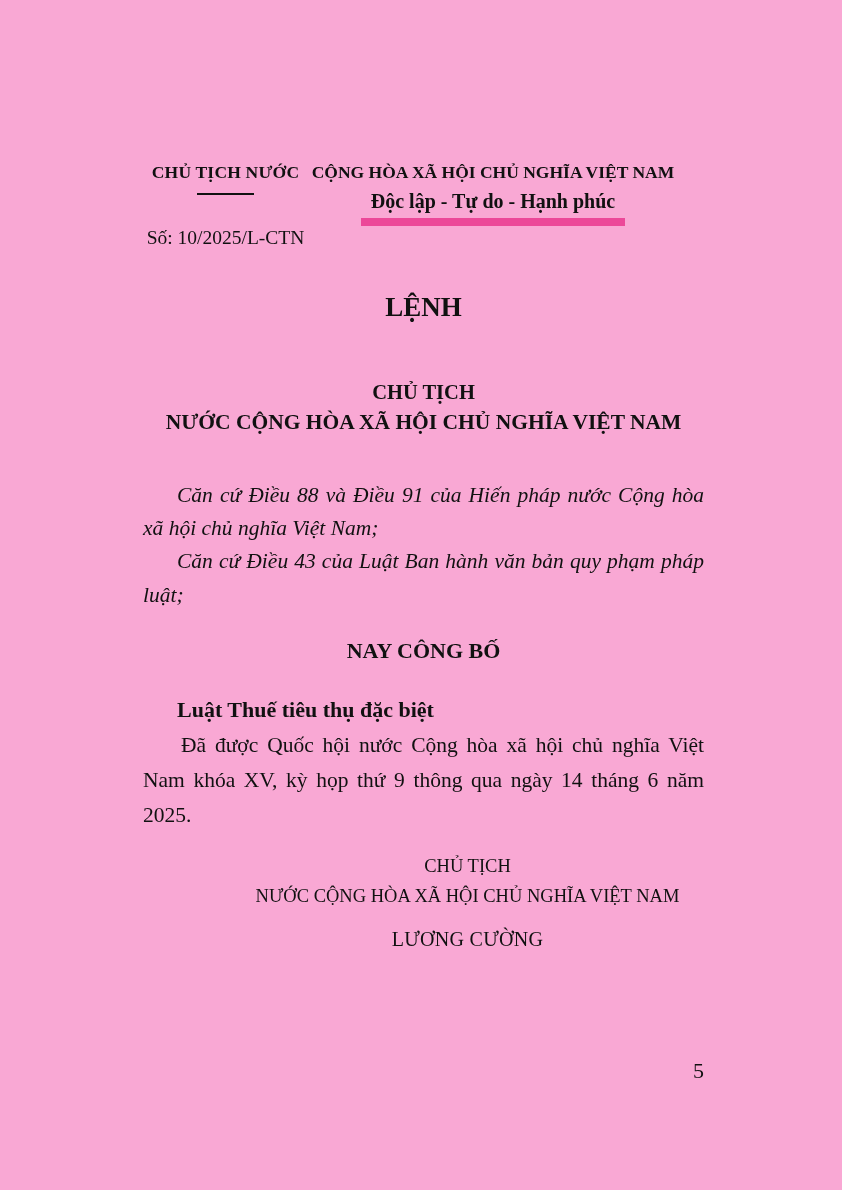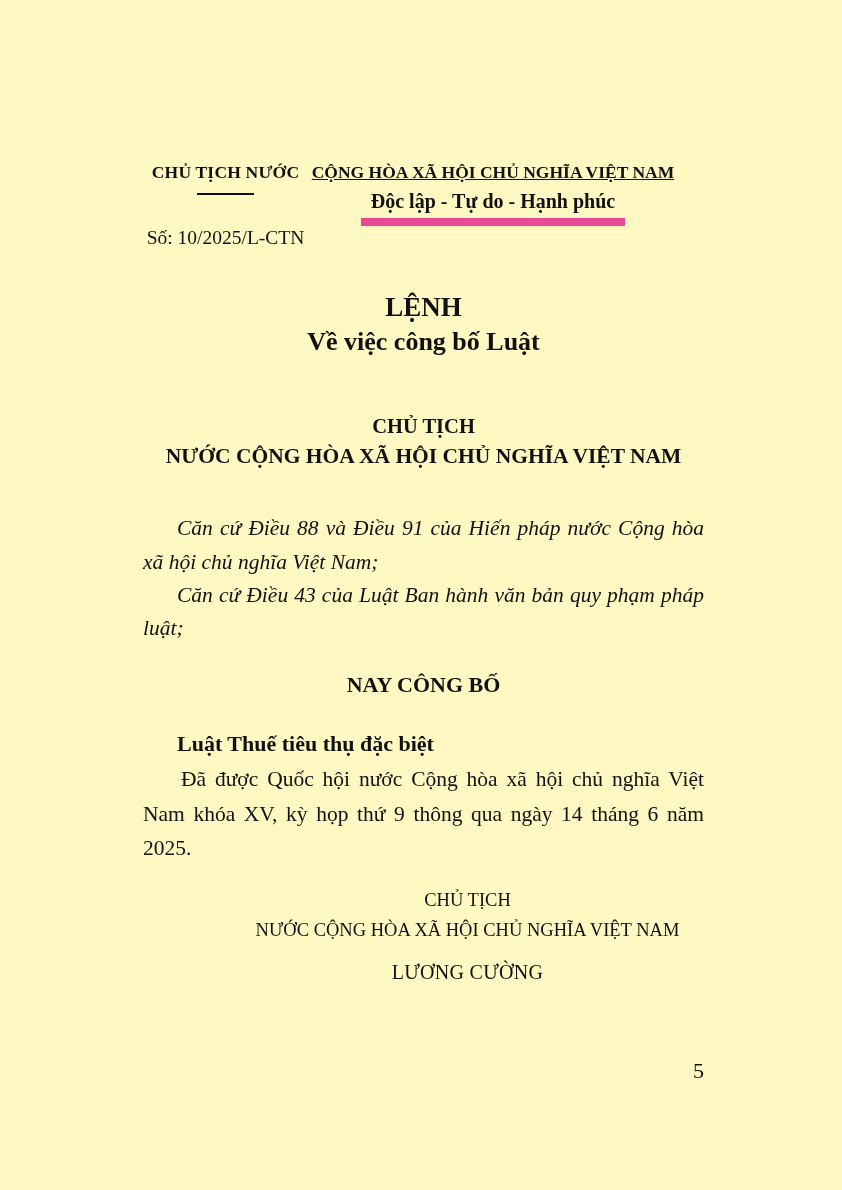--- a/index.html
+++ b/index.html
@@ -7,21 +7,21 @@
   body {
     font-family: "Liberation Serif", "DejaVu Serif", serif;
     color: #111111;
     -webkit-font-smoothing: antialiased;
   }
   .page {
     position: relative;
     width: 842px;
     height: 1190px;
     margin: 0 auto;
-    background: #fef9c3;
+    background: #f9a8d4;
     padding: 162px 138px 0 143px;
     overflow: hidden;
   }
 
   
   .header {
     display: flex;
     justify-content: space-between;
     align-items: flex-start;
   }
@@ -45,21 +45,20 @@
   .doc-number {
     margin-top: 32px;
     font-size: 19.5px;
     white-space: nowrap;
   }
   .header-right {
     width: 370px;
     text-align: center;
     flex: 0 0 auto;
     margin-right: 28px;
-    text-decoration: underline;
   }
   .country-name {
     font-weight: bold;
     font-size: 17.5px;
     white-space: nowrap;
   }
   .motto {
     margin-top: 7px;
   }
   .motto span {
@@ -168,21 +167,20 @@
     <div class="header-right">
       <div class="country-name">CỘNG HÒA XÃ HỘI CHỦ NGHĨA VIỆT NAM</div>
       <div class="motto">
         <span>Độc lập - Tự do - Hạnh phúc</span>
       </div>
     </div>
   </div>
 
   <div class="doc-title">
     <div class="doc-title-main">LỆNH</div>
-    <div class="doc-title-sub">Về việc công bố Luật</div>
   </div>
 
   <div class="issuer">
     <div class="issuer-line1">CHỦ TỊCH</div>
     <div class="issuer-line2">NƯỚC CỘNG HÒA XÃ HỘI CHỦ NGHĨA VIỆT NAM</div>
   </div>
 
   <div class="body-block">
     <p class="recital">Căn cứ Điều 88 và Điều 91 của Hiến pháp nước Cộng hòa xã hội chủ nghĩa Việt Nam;</p>
     <p class="recital">Căn cứ Điều 43 của Luật Ban hành văn bản quy phạm pháp luật;</p>

